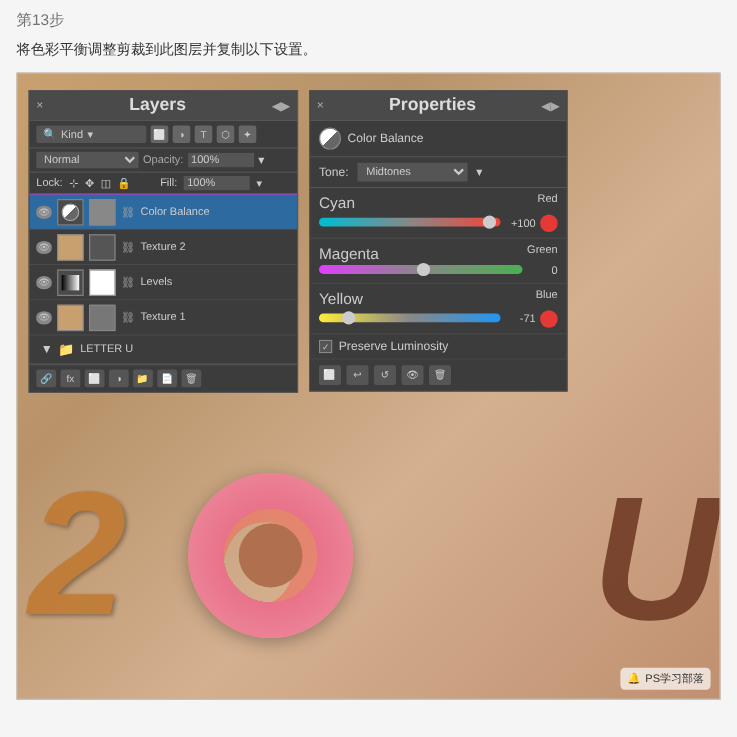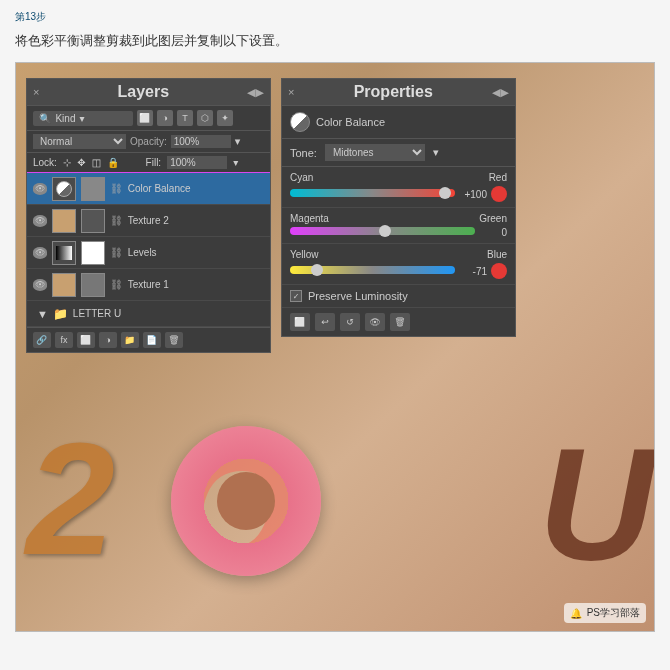--- a/index.html
+++ b/index.html
@@ -13,22 +13,22 @@
     }
 
     .page-container {
       width: 670px;
       height: 670px;
       background: #f5f5f5;
       padding: 10px 15px;
     }
 
     .step-label {
-      font-size: 10px;
-      color: #0c4a6e;
+      font-size: 14px;
+      color: #737373;
       margin-bottom: 8px;
     }
 
     .instruction-text {
       font-size: 13px;
       color: #333;
       margin-bottom: 12px;
     }
 
     .screenshot-area {
@@ -358,21 +358,21 @@
 
     .slider-row {
       padding: 5px 8px;
       border-bottom: 1px solid #4a4a4a;
     }
     .slider-labels {
       display: flex;
       justify-content: space-between;
       margin-bottom: 3px;
     }
-    .slider-label-left { font-size: 10px; color: #ccc; text-align: right; }
+    .slider-label-left { font-size: 14px; color: #ccc; text-align: right; }
     .slider-label-right { font-size: 10px; color: #ccc; }
 
     .slider-track {
       position: relative;
       height: 8px;
       border-radius: 4px;
       margin-bottom: 3px;
     }
     .slider-track.cyan-red {
       background: linear-gradient(to right, #00bcd4, #888, #f44336);

